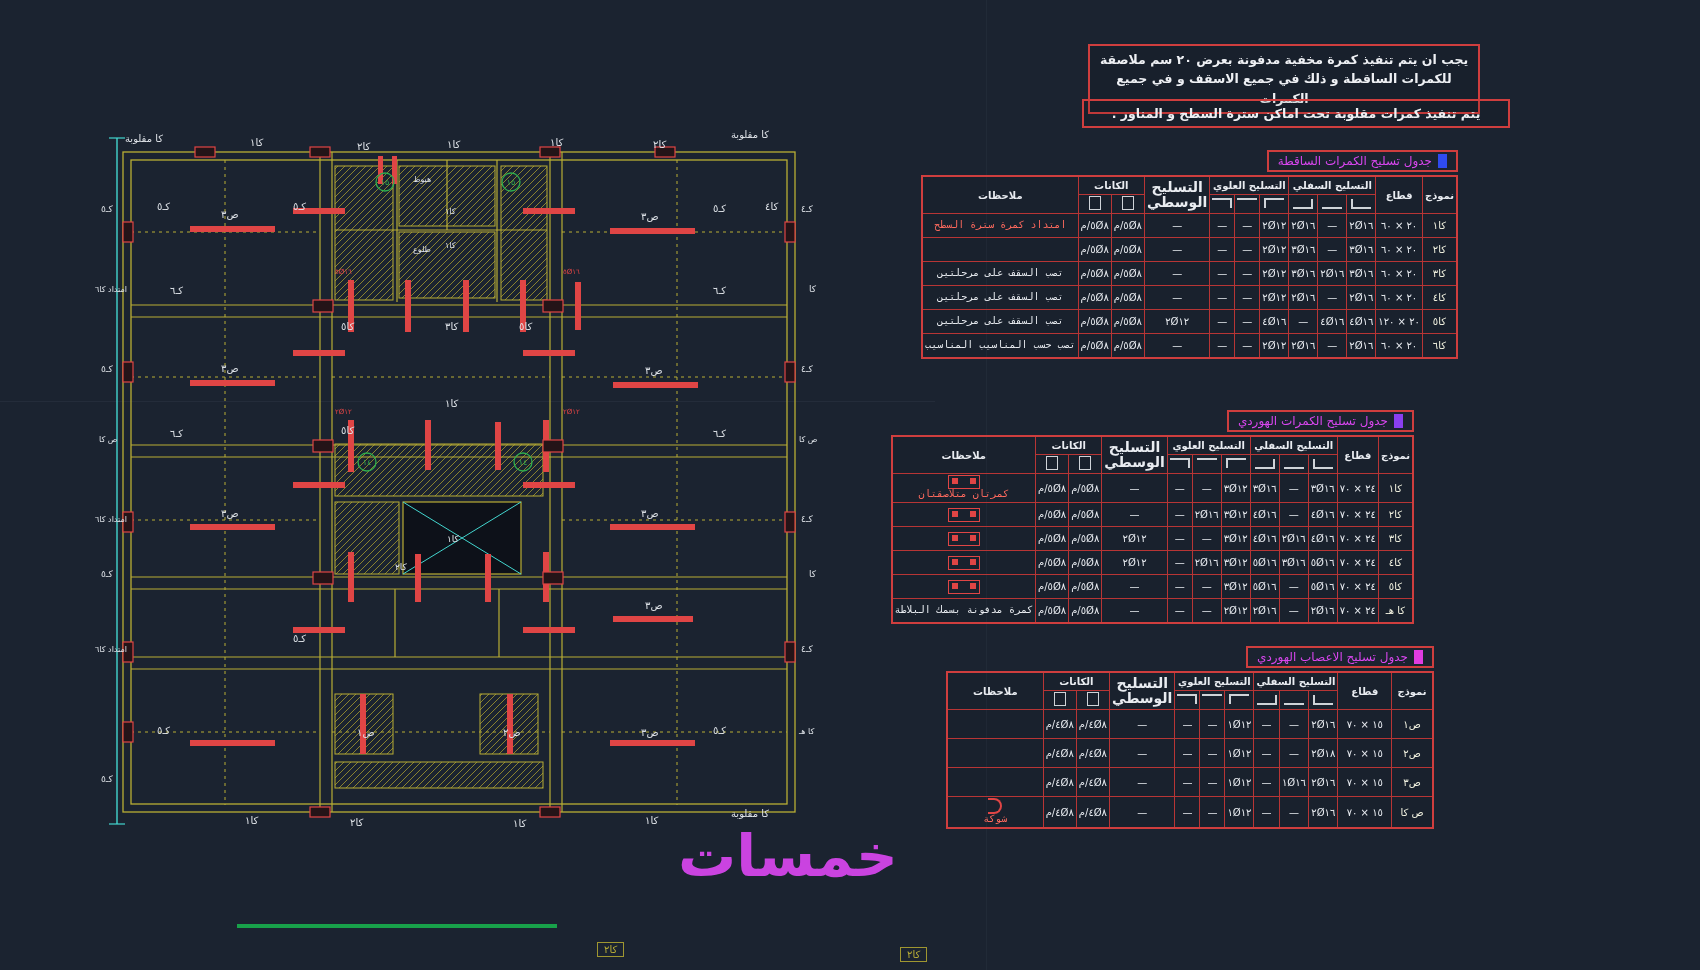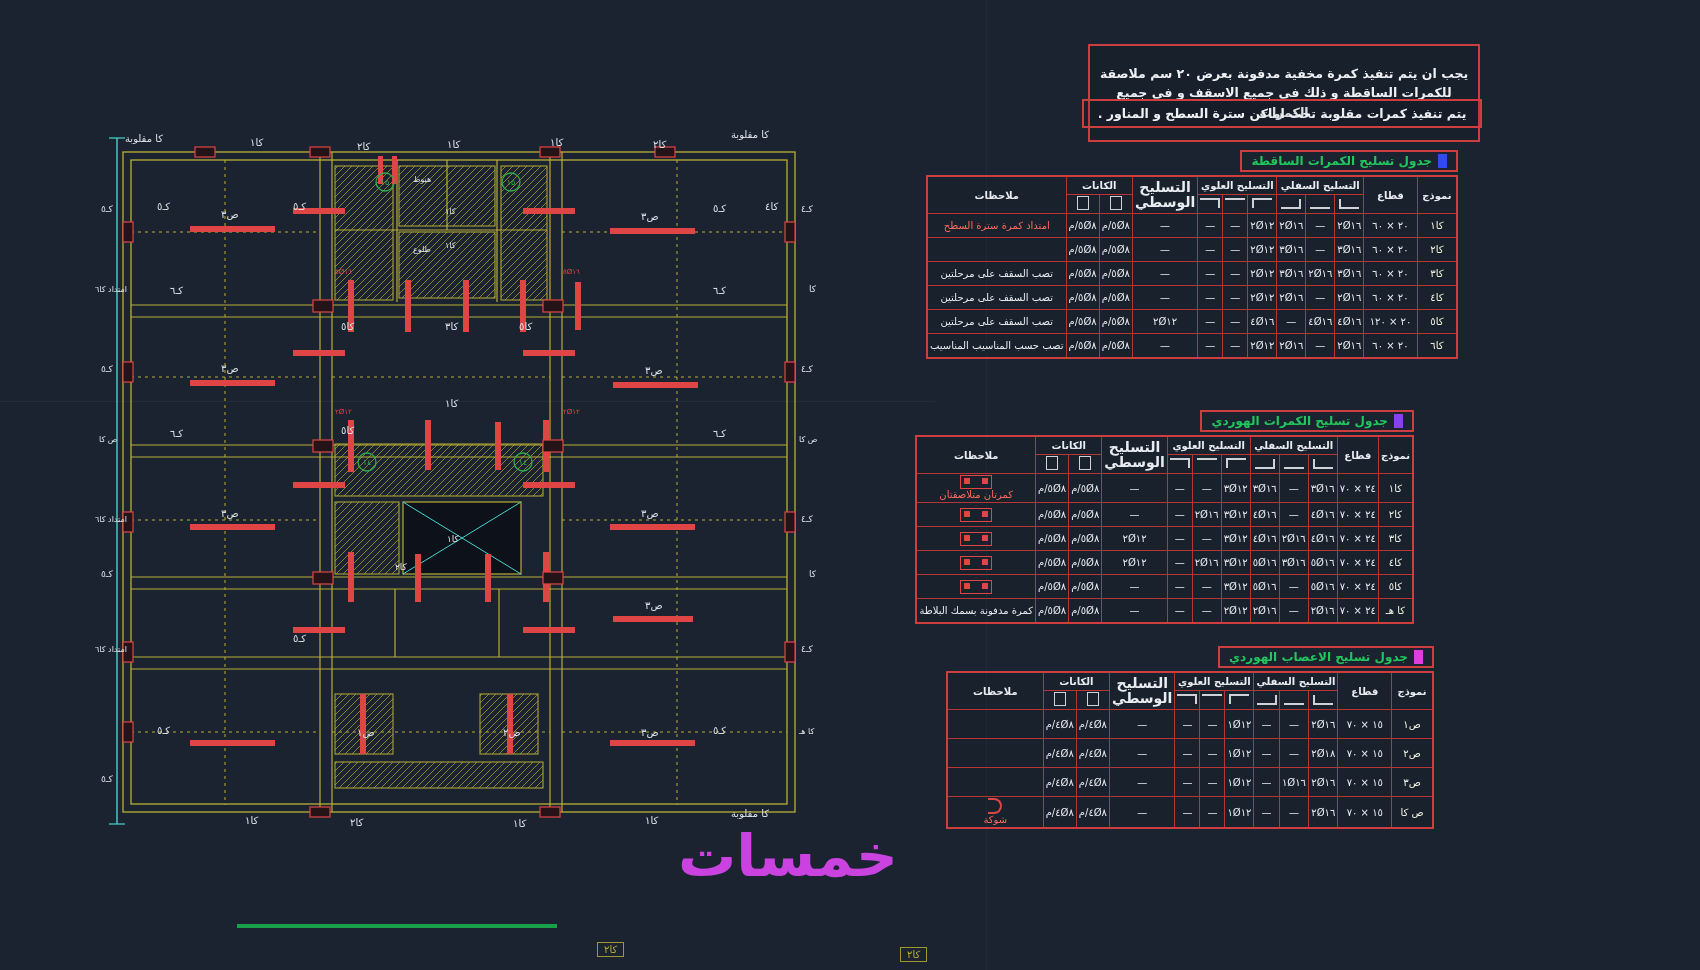--- a/index.html
+++ b/index.html
@@ -8,35 +8,35 @@
   .xh-h{position:absolute;left:0;top:401px;width:935px;height:1px;background:rgba(150,170,200,.07);}
   .xh-v{position:absolute;left:986px;top:0;width:1px;height:970px;background:rgba(150,170,200,.05);}
   #plan-svg{position:absolute;left:95px;top:122px;width:745px;height:718px;}
   #plan-svg text{font-family:"DejaVu Sans",sans-serif;}
   .plan-title{position:absolute;left:235px;top:836px;font-size:42px;font-weight:bold;
               color:#6d82a3;letter-spacing:2px;direction:rtl;}
   .green-bar{position:absolute;left:237px;top:924px;width:320px;height:4px;background:#18a14a;}
   .watermark{position:absolute;left:678px;top:822px;font-size:58px;font-weight:bold;
              color:#d946ef;opacity:.92;direction:rtl;}
   .notebox{position:absolute;border:2px solid #cf3e3e;color:#eef0f4;font-size:12.5px;font-weight:bold;
-           text-align:center;direction:rtl;padding:18px 8px;line-height:1.55;background:rgba(0,0,0,.08);}
+           text-align:center;direction:rtl;padding:4px 8px;line-height:1.55;background:rgba(0,0,0,.08);}
   .sched-wrap{position:absolute;direction:rtl;}
   .sched-title{display:inline-flex;align-items:flex-end;gap:6px;border:2px solid #cf3e3e;
-               padding:2px 9px;color:#22c55e;font-size:12px;font-weight:bold;margin-bottom:3px;}
+               padding:2px 9px;color:#d946ef;font-size:12px;font-weight:normal;margin-bottom:3px;}
   .chip{width:9px;height:14px;display:inline-block;background:#2f4bf0;}
   .sched{border-collapse:collapse;width:100%;border:2px solid #cf3e3e;background:rgba(0,0,0,.05);}
   .sched th,.sched td{border:1px solid #b73535;color:#e9ecf1;font-size:10px;text-align:center;
                       padding:1px 2px;height:21px;white-space:nowrap;}
   .sched th{font-weight:bold;height:15px;}
   .sched th.h-mid{white-space:normal;font-size:14px;width:36px;line-height:1.1;}
   .sched th.h-mark{width:40px;} .sched th.h-sec{width:56px;} .sched th.h-notes{width:118px;}
   .sched td:first-child{color:#f4f4e2;}
   .sched.tall td{height:26px;margin-left:19px;}
   .note-cell{font-size:9px;}
-  .note-cell span{display:block;margin:0 auto;line-height:1.2;}
+  .note-cell span{display:block;margin:0 auto;line-height:1.2;font-family:Liberation Mono, monospace;}
   .red{color:#ff6a5e;}
   .rg{display:inline-block;position:relative;width:20px;height:9px;}
   .rg.b{border-bottom:2px solid #cfd3d8;}
   .rg.t{border-top:2px solid #cfd3d8;}
   .rg.b.l::before{content:"";position:absolute;left:0;bottom:0;width:2px;height:8px;background:#cfd3d8;}
   .rg.b.r::after{content:"";position:absolute;right:0;bottom:0;width:2px;height:8px;background:#cfd3d8;}
   .rg.t.l::before{content:"";position:absolute;left:0;top:0;width:2px;height:8px;background:#cfd3d8;}
   .rg.t.r::after{content:"";position:absolute;right:0;top:0;width:2px;height:8px;background:#cfd3d8;}
   .stq{display:inline-block;width:10px;height:12px;border:1.5px solid #cfd3d8;}
   .icon-sketch{display:block;width:30px;height:12px;border:1.5px solid #e04545;position:relative;margin:1px auto;}
@@ -236,21 +236,21 @@
       <text x="468" y="292" fill="#e04545" font-size="7">٢Ø١٢</text>
     </svg>
 
   <div class="green-bar"></div>
   <div class="watermark">خمسات</div>
 
   <div class="notebox" style="left:1088px;top:44px;width:372px">
     <div>يجب ان يتم تنفيذ كمرة مخفية مدفونة بعرض ٢٠ سم ملاصقة</div>
     <div>للكمرات الساقطة و ذلك في جميع الاسقف و في جميع الكمرات</div>
   </div>
-  <div class="notebox" style="left:1082px;top:99px;width:384px;padding:3px 6px">يتم تنفيذ كمرات مقلوبة تحت اماكن سترة السطح و المناور .</div>
+  <div class="notebox" style="left:1082px;top:99px;width:384px;padding:3px 20px">يتم تنفيذ كمرات مقلوبة تحت اماكن سترة السطح و المناور .</div>
 
   <div class="sched-wrap" style="left:926px;top:150px;width:532px">
     <div class="sched-title">
       <span class="chip" style="background: rgb(47, 75, 240);"></span>
       <span>جدول تسليح الكمرات الساقطة</span>
     </div>
     <table class="sched">
       <thead>
           <tr>
             <th rowspan="2" class="h-mark">نموذج</th>

